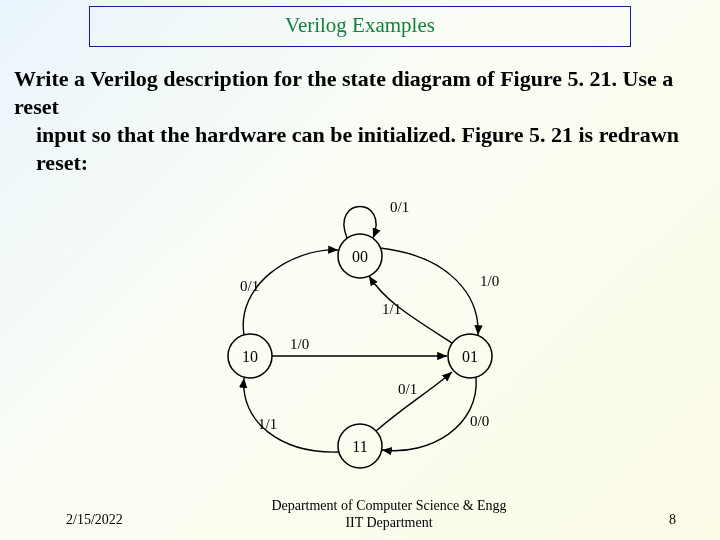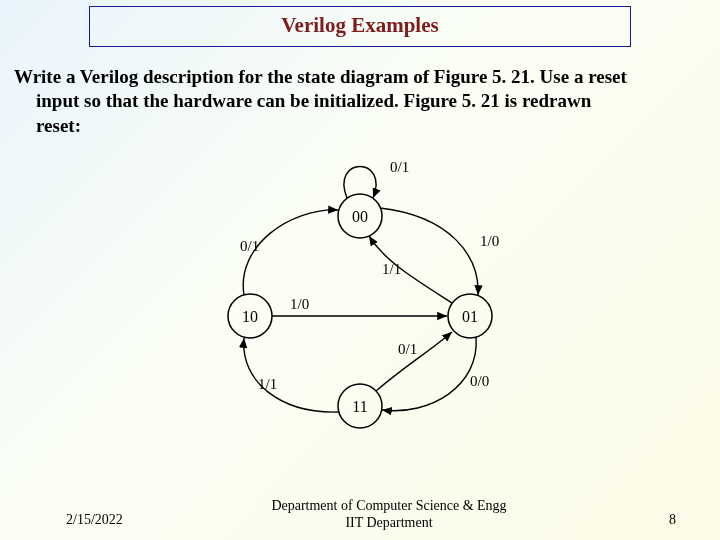--- a/index.html
+++ b/index.html
@@ -13,27 +13,27 @@
     overflow: hidden;
   }
   .title-box {
     margin: 6px auto 0 auto;
     width: 540px;
     border: 1.5px solid #1a1a99;
     text-align: center;
     padding: 6px 0 8px 0;
   }
   .title-text {
-    color: #7f1d1d;
-    font-weight: bold;
+    color: #15803d;
+    font-weight: normal;
     font-size: 21px;
   }
   .prompt {
     margin: 18px 14px 0 14px;
-    font-size: 19px;
+    font-size: 22px;
     font-weight: bold;
     color: #000;
     line-height: 1.28;
   }
   .prompt .indent {
     display: block;
     margin-left: 22px;
   }
   .diagram-wrap {
     width: 720px;

